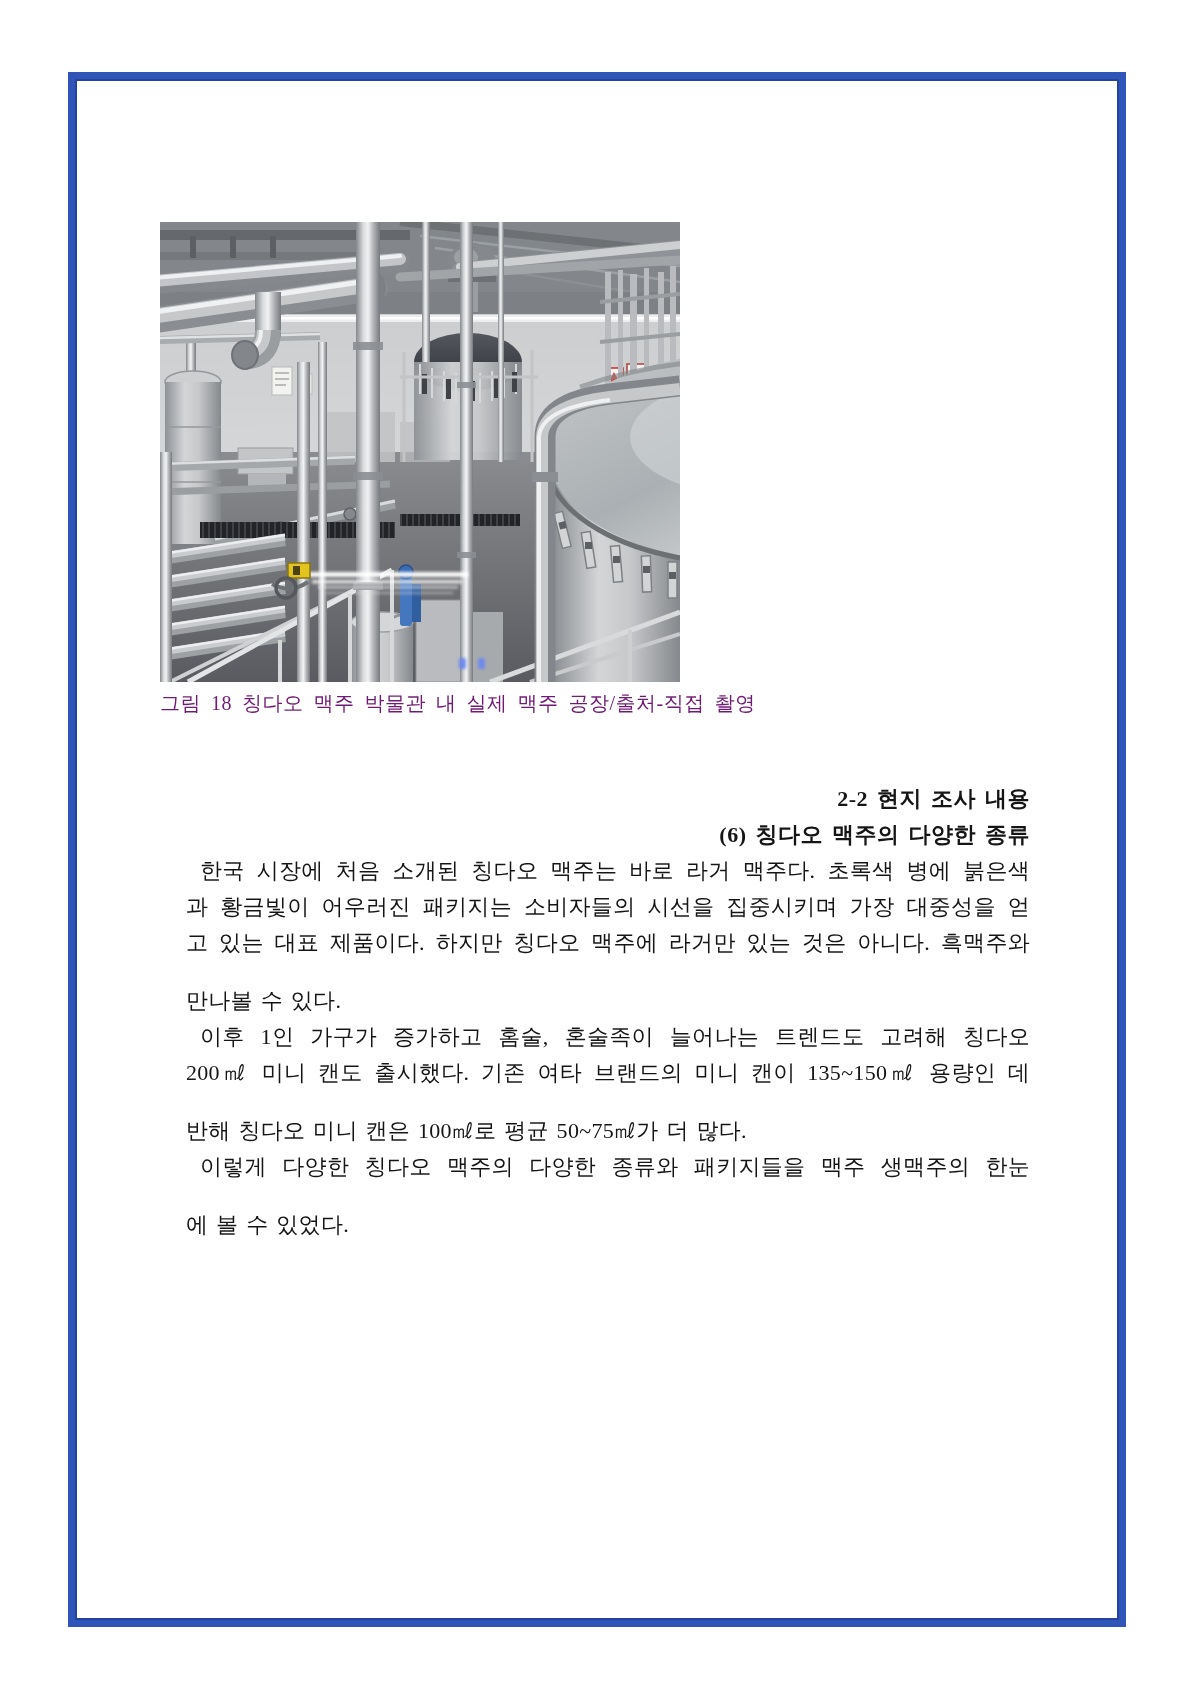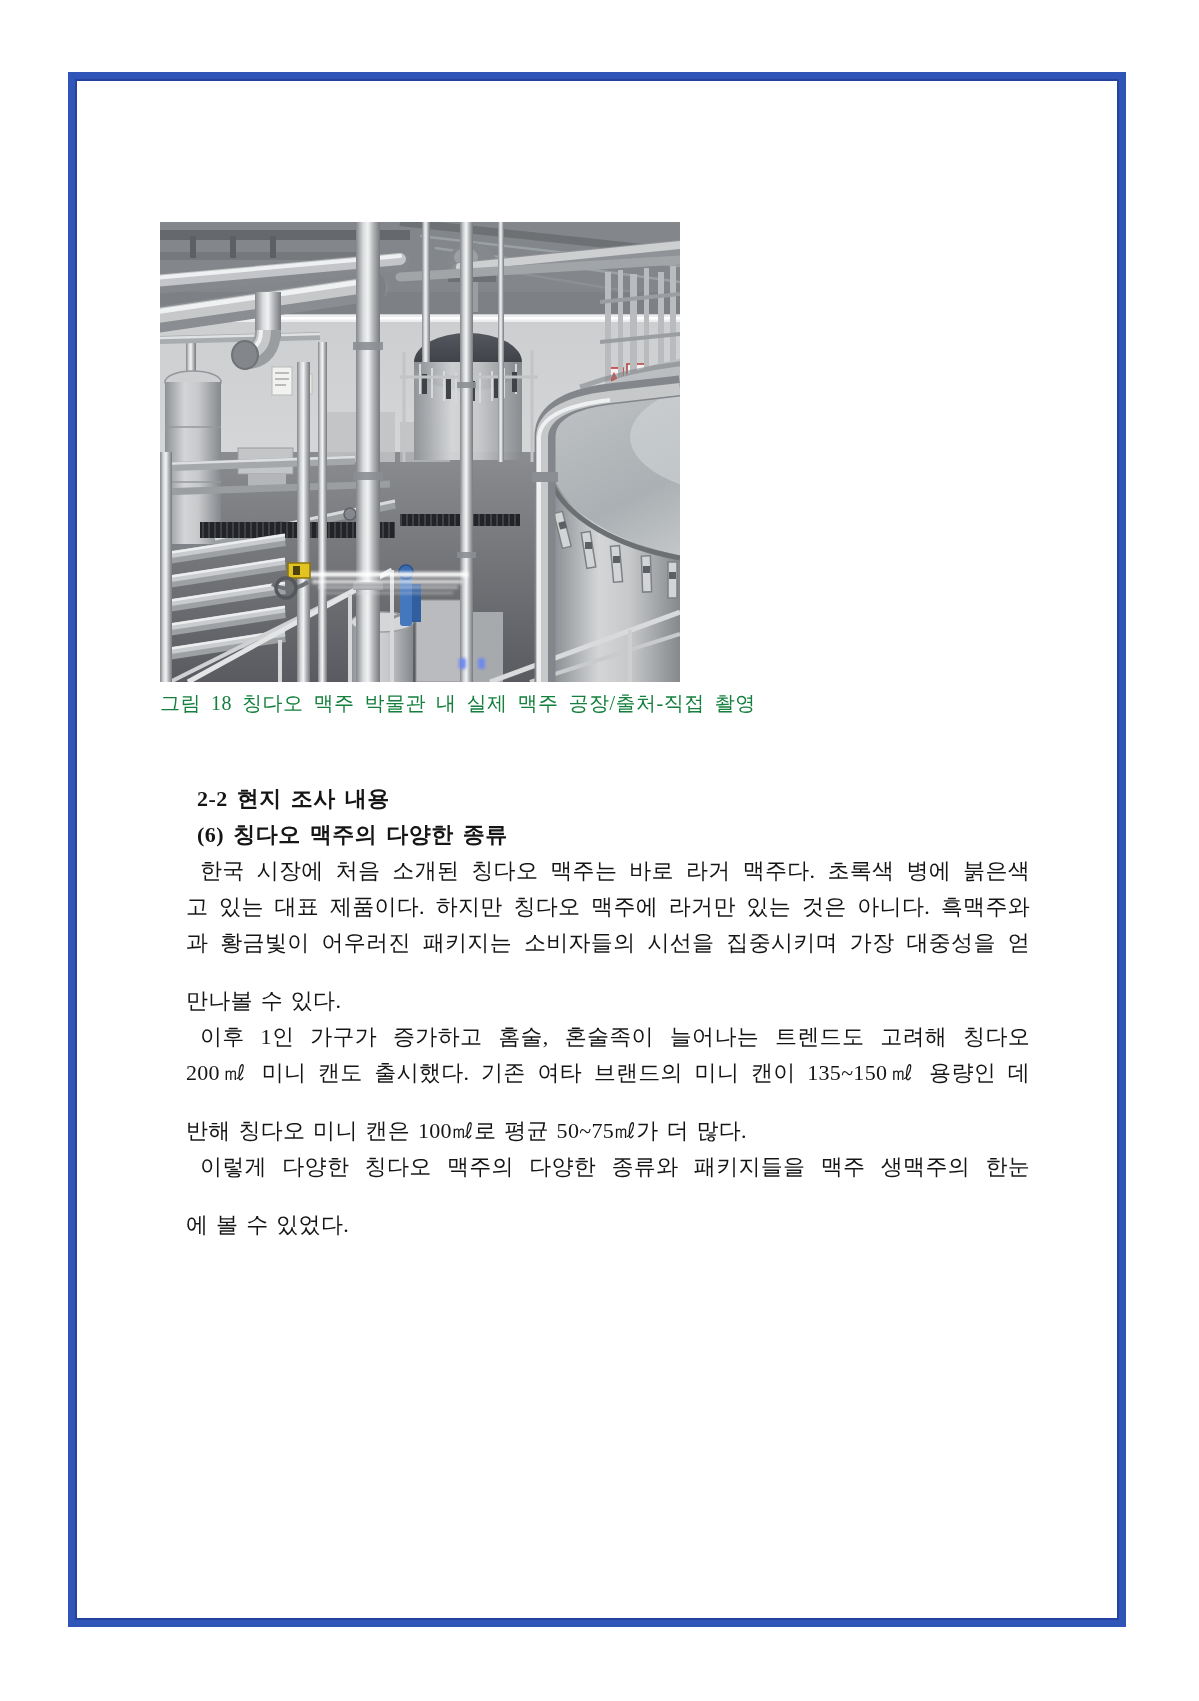--- a/index.html
+++ b/index.html
@@ -10,24 +10,24 @@
   }
   .page-frame{
     position:absolute;left:68px;top:72px;width:1058px;height:1555px;
     box-sizing:border-box;border:7px solid #2e55b7;
     box-shadow:inset 0 0 0 2px #24439f;
   }
   .figure{position:absolute;left:160px;top:222px;margin:0;width:520px;}
   .photo{display:block;width:520px;height:460px;background:#c9cacc;}
   .caption{
     display:block;margin-top:7px;font-size:20px;line-height:28px;
-    letter-spacing:.5px;word-spacing:4.5px;color:#15803d;white-space:nowrap;
+    letter-spacing:.5px;word-spacing:4.5px;color:#701a75;white-space:nowrap;
   }
   .content{position:absolute;left:186px;top:781px;width:844px;font-size:22px;line-height:36px;}
-  .heading{font-weight:700;font-size:22px;letter-spacing:.5px;word-spacing:3px;margin:0 0 0 11px;}
+  .heading{font-weight:700;font-size:22px;letter-spacing:.5px;word-spacing:3px;margin:0 0 0 11px;text-align:right;}
   .para{margin:0;padding:0;}
   .line{
     display:block;text-align:justify;text-align-last:justify;
     letter-spacing:.3px;word-spacing:2px;white-space:normal;
   }
   .line.first{text-indent:14px;}
   .line.last{text-align-last:left;margin-top:22px;}
 </style>
 </head>
 <body>
@@ -272,22 +272,22 @@
     </svg>
     <figcaption class="caption">그림 18 칭다오 맥주 박물관 내 실제 맥주 공장/출처-직접 촬영</figcaption>
   </figure>
 
   <main class="content">
     <div class="heading">2-2 현지 조사 내용</div>
     <div class="heading">(6) 칭다오 맥주의 다양한 종류</div>
 
     <p class="para">
       <span class="line first">한국 시장에 처음 소개된 칭다오 맥주는 바로 라거 맥주다. 초록색 병에 붉은색</span>
+      <span class="line">과 황금빛이 어우러진 패키지는 소비자들의 시선을 집중시키며 가장 대중성을 얻</span>
       <span class="line">고 있는 대표 제품이다. 하지만 칭다오 맥주에 라거만 있는 것은 아니다. 흑맥주와</span>
-      <span class="line">과 황금빛이 어우러진 패키지는 소비자들의 시선을 집중시키며 가장 대중성을 얻</span>
       <span class="line last">만나볼 수 있다.</span>
     </p>
 
 
     <p class="para">
       <span class="line first">이후 1인 가구가 증가하고 홈술, 혼술족이 늘어나는 트렌드도 고려해 칭다오</span>
       <span class="line">200㎖ 미니 캔도 출시했다. 기존 여타 브랜드의 미니 캔이 135~150㎖ 용량인 데</span>
       <span class="line last">반해 칭다오 미니 캔은 100㎖로 평균 50~75㎖가 더 많다.</span>
     </p>
 

